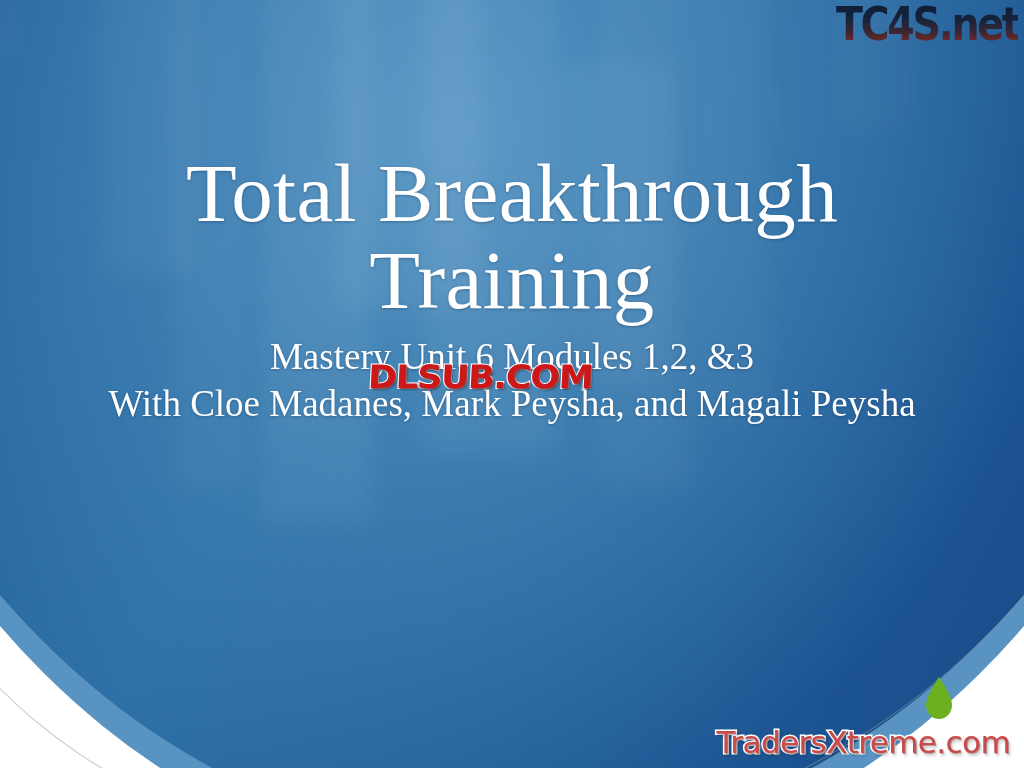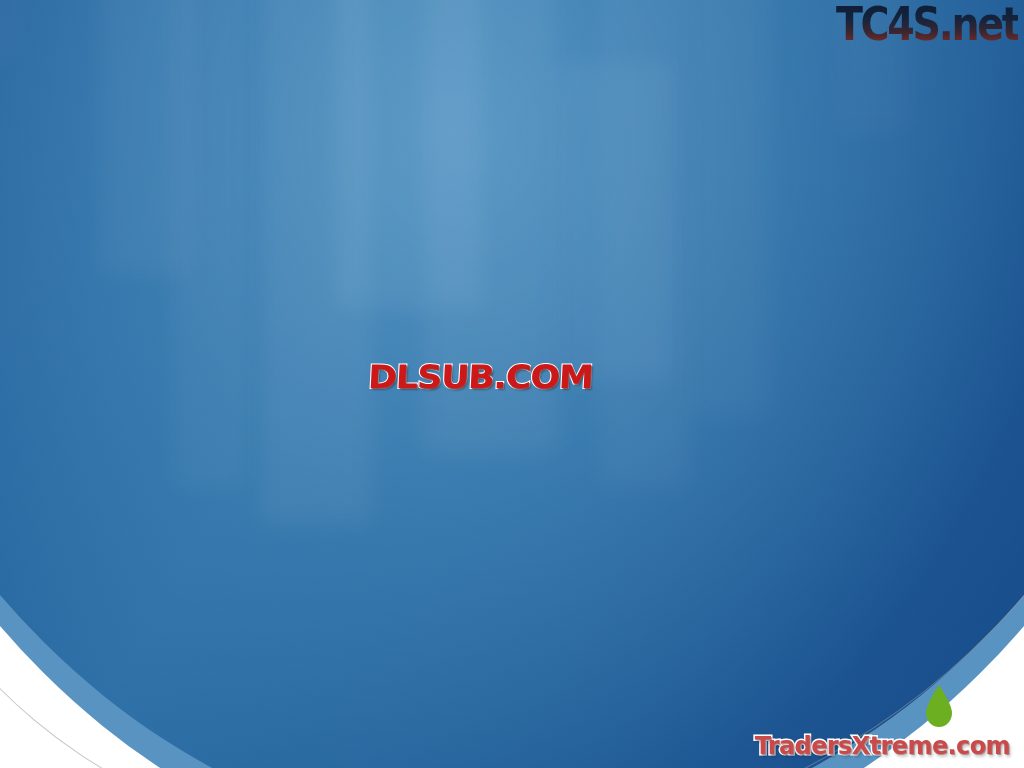--- a/index.html
+++ b/index.html
@@ -206,22 +206,22 @@
 
   .brand-droplet {
     display: block;
     width: 34px;
     height: 44px;
     margin: 0 54px 4px auto;
   }
 
   .brand-text {
     font-family: "DejaVu Sans", sans-serif;
-    font-weight: bold;
-    font-size: 24px;
+    font-weight: normal;
+    font-size: 31px;
     letter-spacing: -0.6px;
     color: #c94a4a;
     -webkit-text-stroke: 3px #ffffff;
     paint-order: stroke fill;
     text-shadow:
        1px 1px 0 rgba(120,30,30,0.40),
        2px 3px 3px rgba(0,0,0,0.22);
     white-space: nowrap;
   }
 </style>
@@ -243,20 +243,28 @@
         <div class="band" style="left: 38%; top: 44%; width: 10%; height: 26%; background: rgba(255, 255, 255, 0.055);"></div>
         <div class="band" style="left: 53%; top: 56%; width: 8%; height: 18%; background: rgba(255, 255, 255, 0.043);"></div>
         <div class="band" style="left: 12%; top: 12%; width: 4.5%; height: 44%; background: rgba(255, 255, 255, 0.024);"></div>
         <div class="band" style="left: 72%; top: 20%; width: 5%; height: 40%; background: rgba(255, 255, 255, 0.024);"></div>
       </div>
     <div class="arc-top"></div>
   </div>
   <div class="arc-right"></div>
   <div class="arc-grey"></div>
 
+  <div class="content">
+    <h1 class="slide-title">Total Breakthrough Training</h1>
+
+    <div class="slide-subtitle">
+      <span class="subtitle-line">Mastery Unit 6 Modules 1,2, &amp;3</span>
+      <span class="subtitle-line">With Cloe Madanes, Mark Peysha, and Magali Peysha</span>
+    </div>
+  </div>
 
   <div class="dlsub-watermark">DLSUB.COM</div>
 
   <div class="tc4s-watermark">TC4S.net</div>
 
   <div class="brand-block">
     <svg class="brand-droplet" viewBox="0 0 34 44">
       <path d="M17 1 C17 1 30 20 30 29 C30 37 24.2 43 17 43 C9.8 43 4 37 4 29 C4 20 17 1 17 1 Z" fill="#6cb022"></path>
     </svg>
     <div class="brand-text">TradersXtreme.com</div>

